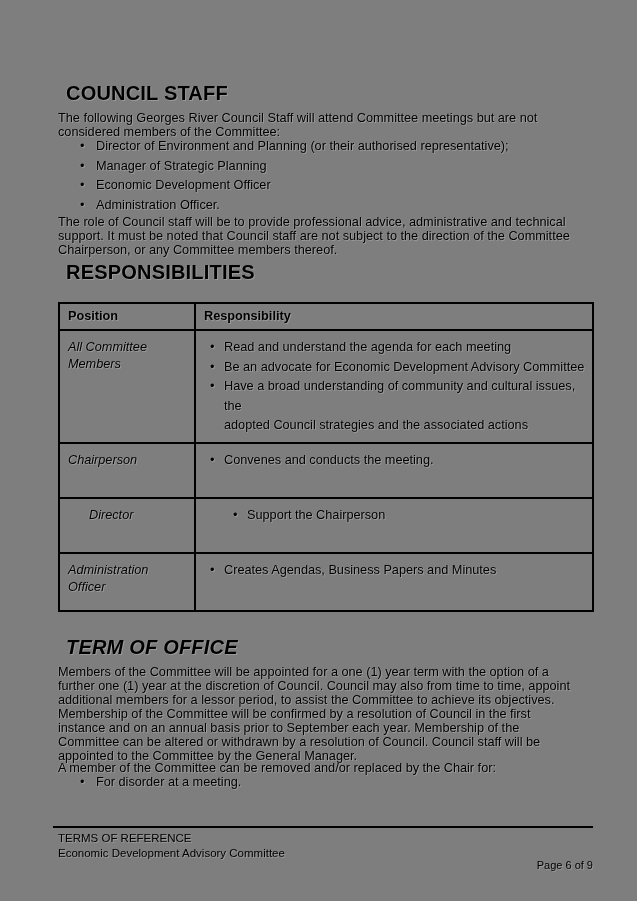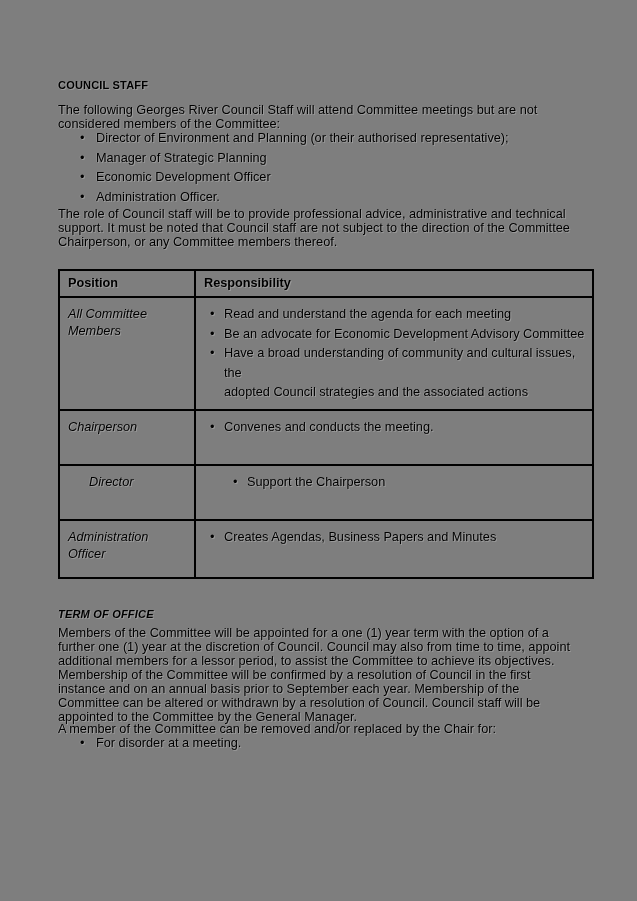--- a/index.html
+++ b/index.html
@@ -12,22 +12,22 @@
     overflow: hidden;
   }
   .page {
     position: absolute; top: 0; left: 0;
     width: 637px; height: 901px;
     padding: 76px 45px 0 58px;
     box-sizing: border-box;
     text-shadow: 1px 1px 0 rgba(255,255,255,0.22), -1px 0 0 rgba(255,255,255,0.12);
   }
   h2 {
-    font-size: 11px; font-weight: bold;
-    line-height: 19px; margin: 0;
+    font-size: 20px; font-weight: bold;
+    line-height: 19px; margin: 8px;
     letter-spacing: 0.2px;
   }
   .body {
     font-size: 12.7px; line-height: 14px;
     margin: 8px 0 0 0;
   }
   .pre { white-space: pre-line; }
   .list { list-style: none; margin: -2px 0 0 0; padding: 0; }
   .list li {
     position: relative; padding-left: 38px;
@@ -101,20 +101,21 @@
     <li>Director of Environment and Planning (or their authorised representative);</li>
     <li>Manager of Strategic Planning</li>
     <li>Economic Development Officer</li>
     <li>Administration Officer.</li>
   </ul>
 
   <p class="body pre role-para">The role of Council staff will be to provide professional advice, administrative and technical
 support. It must be noted that Council staff are not subject to the direction of the Committee
 Chairperson, or any Committee members thereof.</p>
 
+  <h2 class="resp-heading">RESPONSIBILITIES</h2>
 
   <table class="resp">
     <colgroup>
         <col style="width:136px">
         <col style="width:398px">
       </colgroup>
     <thead>
       <tr>
         <th>Position</th>
         <th>Responsibility</th>
@@ -169,14 +170,20 @@
 instance and on an annual basis prior to September each year. Membership of the
 Committee can be altered or withdrawn by a resolution of Council. Council staff will be
 appointed to the Committee by the General Manager.</p>
 
   <p class="body removal-intro">A member of the Committee can be removed and/or replaced by the Chair for:</p>
 
   <ul class="list removal-list">
     <li>For disorder at a meeting.</li>
   </ul>
 
+  <div class="footer">
+    <div class="footer-rule"></div>
+    <div class="footer-line first">TERMS OF REFERENCE</div>
+    <div class="footer-line">Economic Development Advisory Committee</div>
+    <div class="page-num">Page 6 of 9</div>
+  </div>
 
 </div>
 
 </body></html>

